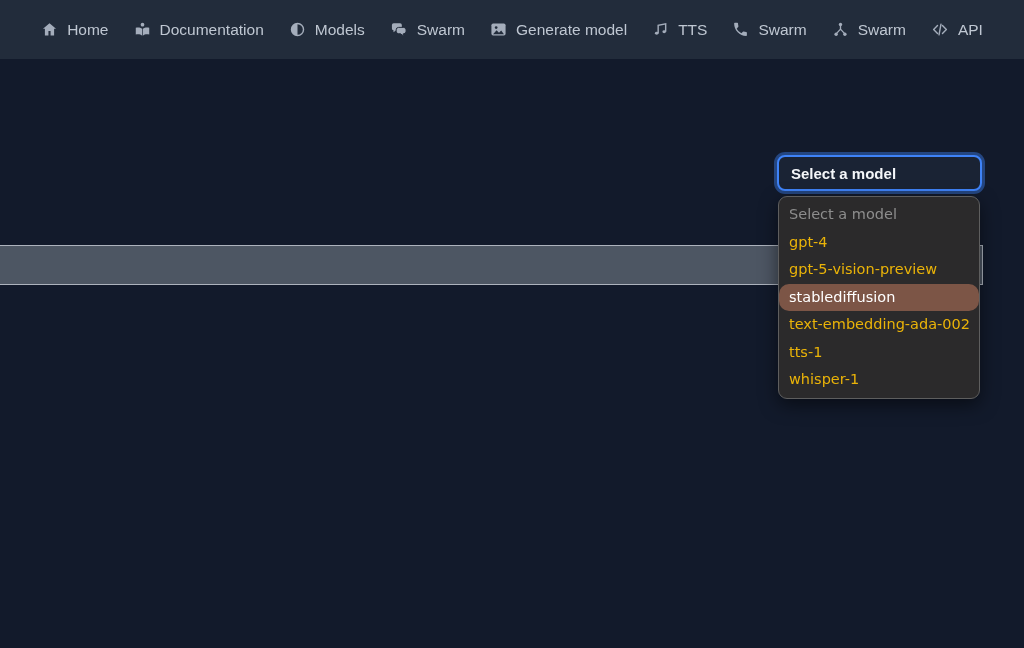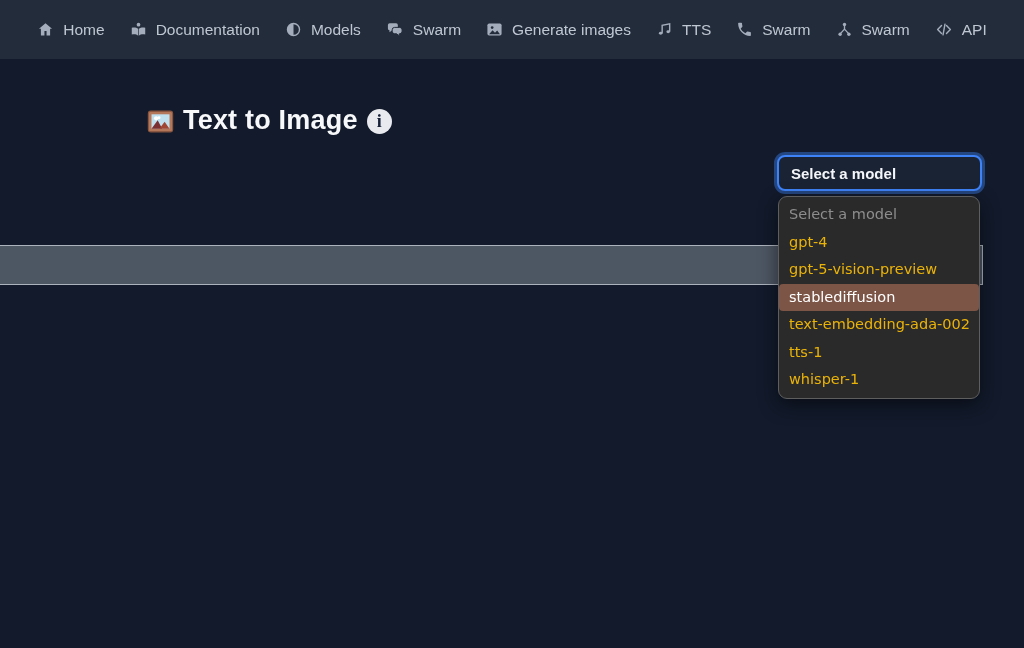--- a/index.html
+++ b/index.html
@@ -70,21 +70,21 @@
     background:#2b2a2b;border:1px solid #5e5e5e;border-radius:9px;
     box-shadow:0 6px 18px rgba(0,0,0,.5);
     padding:4px 0;z-index:5;
   }
   .opt{
     height:27.5px;line-height:27.5px;padding:0 10px;
     font-family:"DejaVu Sans",sans-serif;font-size:14.5px;color:#eab308;
     cursor:default;white-space:nowrap;overflow:hidden;
   }
   .opt.placeholder{color:#8d8d8d;}
-  .opt.selected{background:var(--highlight-option-bg,#7c5546);color:#ffffff;border-radius:4px;}
+  .opt.selected{background:var(--highlight-option-bg,#7c5546);color:#ffffff;border-radius:10px;}
 </style>
 </head>
 <body>
 
 <div class="app">
 
   <nav class="navbar">
     <a class="nav-item">
       <span class="nicon">
         <svg width="17" height="17" viewBox="0 0 24 24" fill="currentColor">
@@ -120,21 +120,21 @@
       <span class="nlabel">Swarm</span>
     </a>
     <a class="nav-item">
       <span class="nicon">
         <svg width="17" height="17" viewBox="0 0 24 24">
             <rect x="2" y="3.5" width="20" height="17" rx="2.5" fill="currentColor"></rect>
             <circle cx="8.7" cy="9.3" r="1.9" fill="#222c3b"></circle>
             <path d="M4.3 18.6l5-5.7 3.4 3.6 3.1-3.2 3.9 5.3z" fill="#222c3b"></path>
           </svg>
       </span>
-      <span class="nlabel">Generate images</span>
+      <span class="nlabel">Generate model</span>
     </a>
     <a class="nav-item">
       <span class="nicon">
         <svg width="17" height="17" viewBox="0 0 24 24" fill="currentColor">
             <path d="M8.7 17.2V6.1l10.6-2.2v11.2" fill="none" stroke="currentColor" stroke-width="2"></path>
             <ellipse cx="6.6" cy="17.4" rx="2.5" ry="2.1"></ellipse>
             <ellipse cx="17.2" cy="15.2" rx="2.5" ry="2.1"></ellipse>
           </svg>
       </span>
       <span class="nlabel">TTS</span>
@@ -163,34 +163,20 @@
         <svg width="18" height="17" viewBox="0 0 24 24" fill="none" stroke="currentColor" stroke-width="2" stroke-linecap="round" stroke-linejoin="round">
             <path d="M8.5 6.5 3 12l5.5 5.5"></path>
             <path d="M15.5 6.5 21 12l-5.5 5.5"></path>
             <path d="M13.4 4.5l-2.8 15"></path>
           </svg>
       </span>
       <span class="nlabel">API</span>
     </a>
   </nav>
 
-  <div class="heading">
-    <span class="emoji">
-      <svg width="27" height="27" viewBox="0 0 24 24">
-        <rect x="1.2" y="2.8" width="21.6" height="18.4" rx="2.2" fill="#b5775a" stroke="#8a5640" stroke-width="1"></rect>
-        <rect x="4" y="5.6" width="16" height="12.8" fill="#bfe0ef"></rect>
-        <polygon points="4,18.4 9.5,10.8 13.5,18.4" fill="#7c2f30"></polygon>
-        <polygon points="11,18.4 15.7,12.2 20,18.4" fill="#a04632"></polygon>
-        <circle cx="8.1" cy="9.2" r="1.9" fill="#ffffff"></circle>
-        <circle cx="10.7" cy="8.7" r="1.3" fill="#ffffff"></circle>
-      </svg>
-    </span>
-    <span class="title">Text to Image</span>
-    <span class="info-badge"></span>
-  </div>
 
   <input class="prompt" placeholder="" style="">
 
   <div class="model-select">
     <span>Select a model</span>
   </div>
 
   <div class="popup">
     <div class="opt placeholder">Select a model</div>
     <div class="opt">gpt-4</div>

